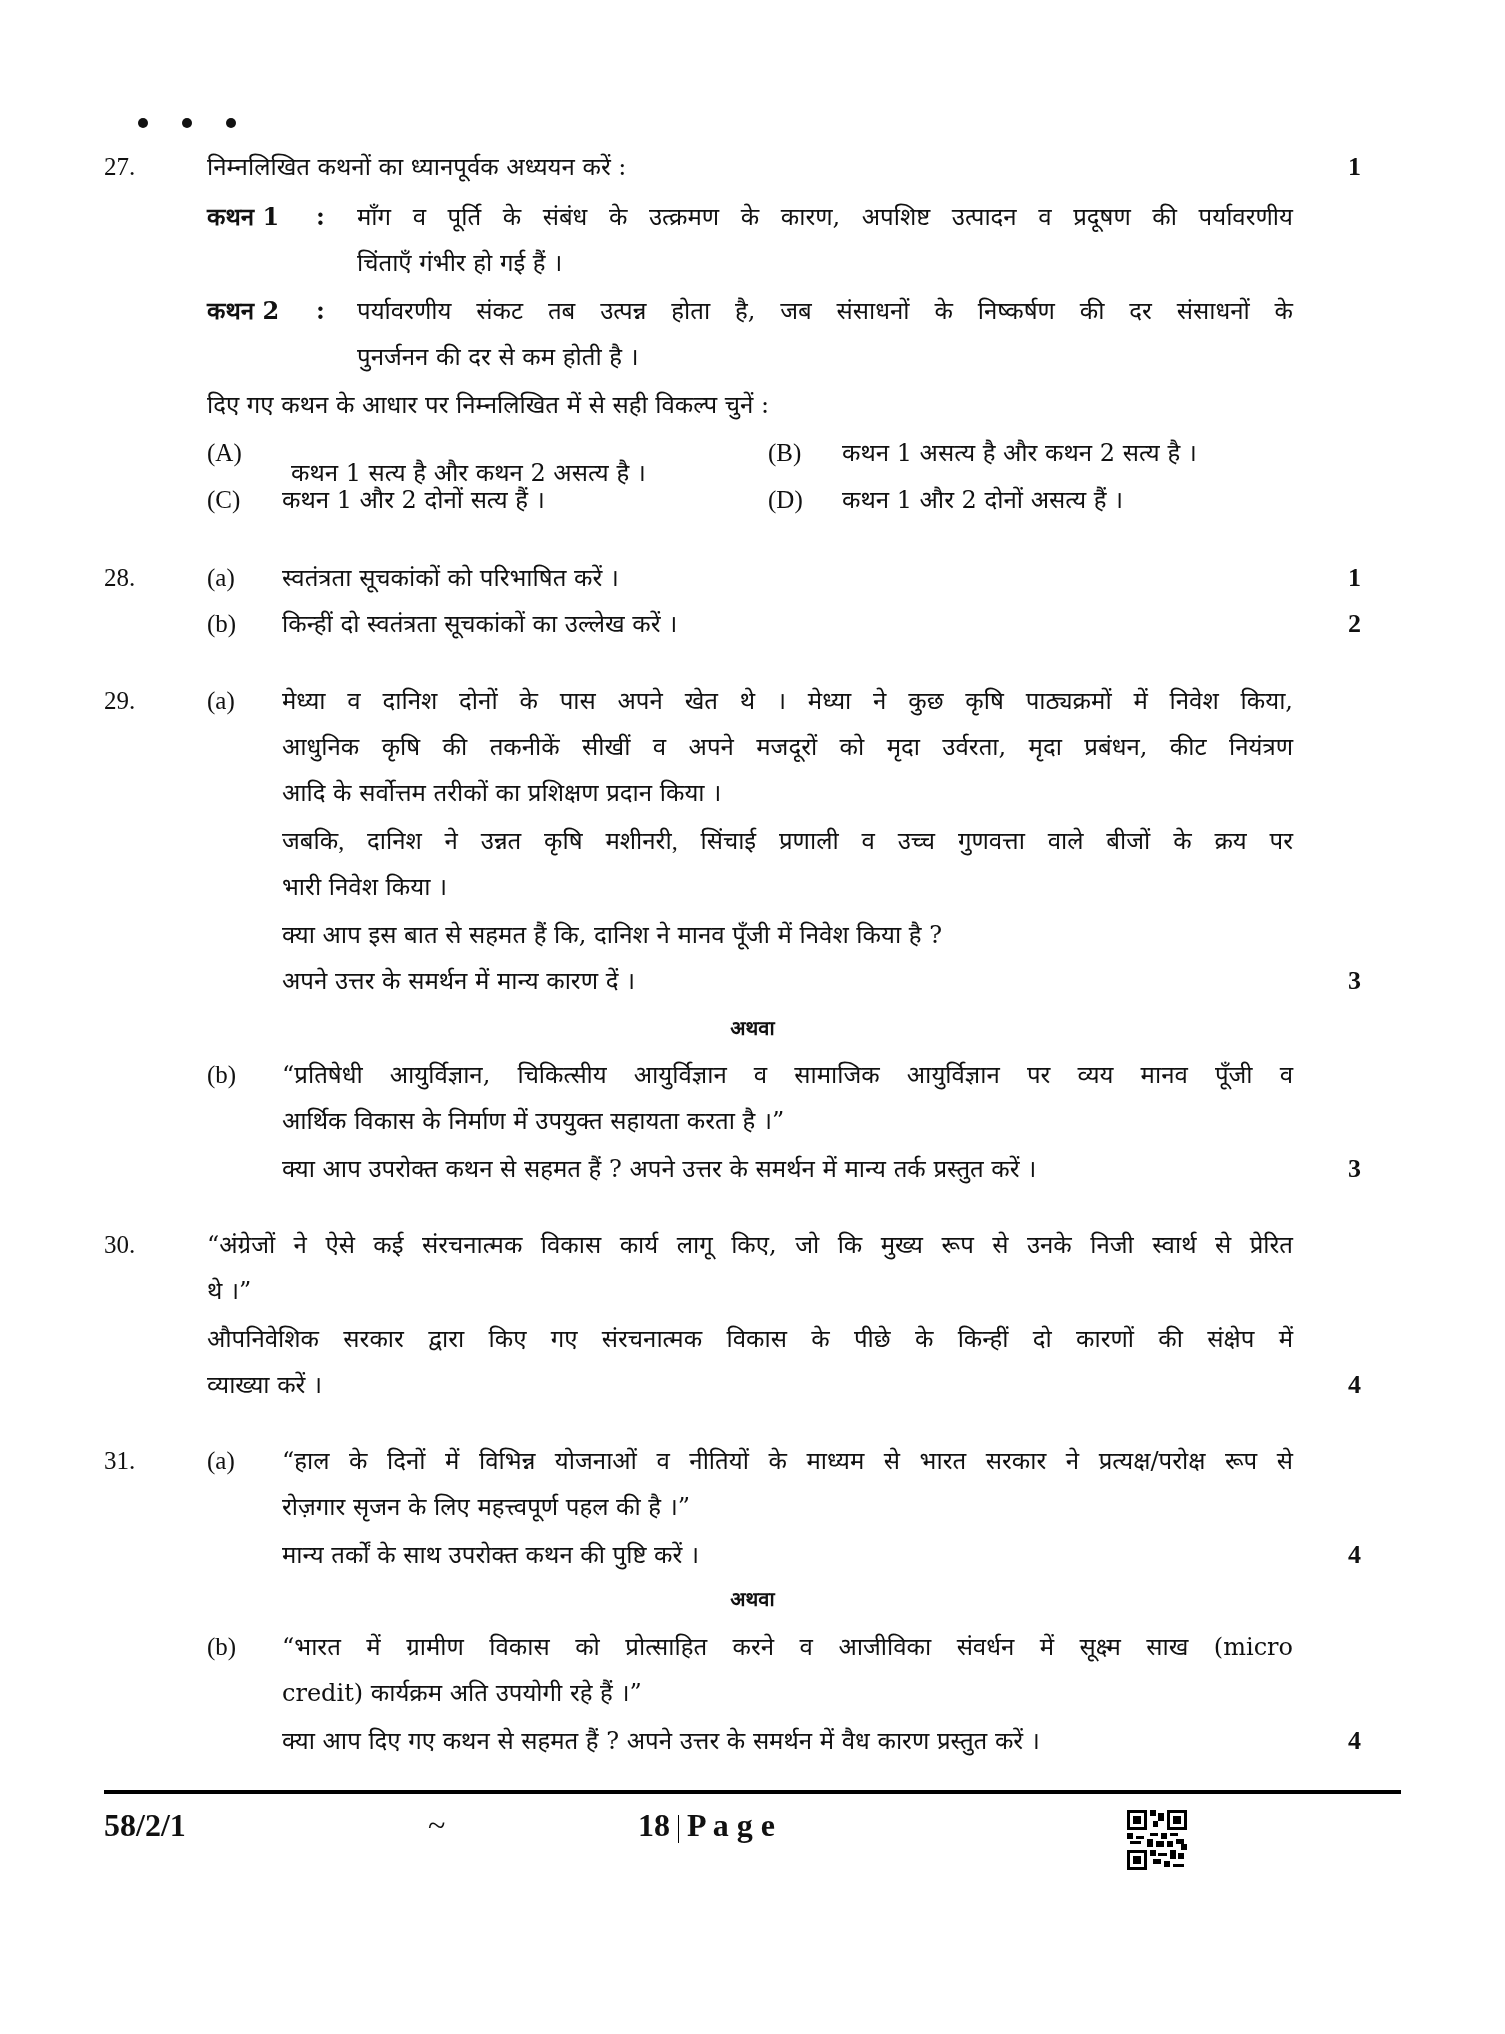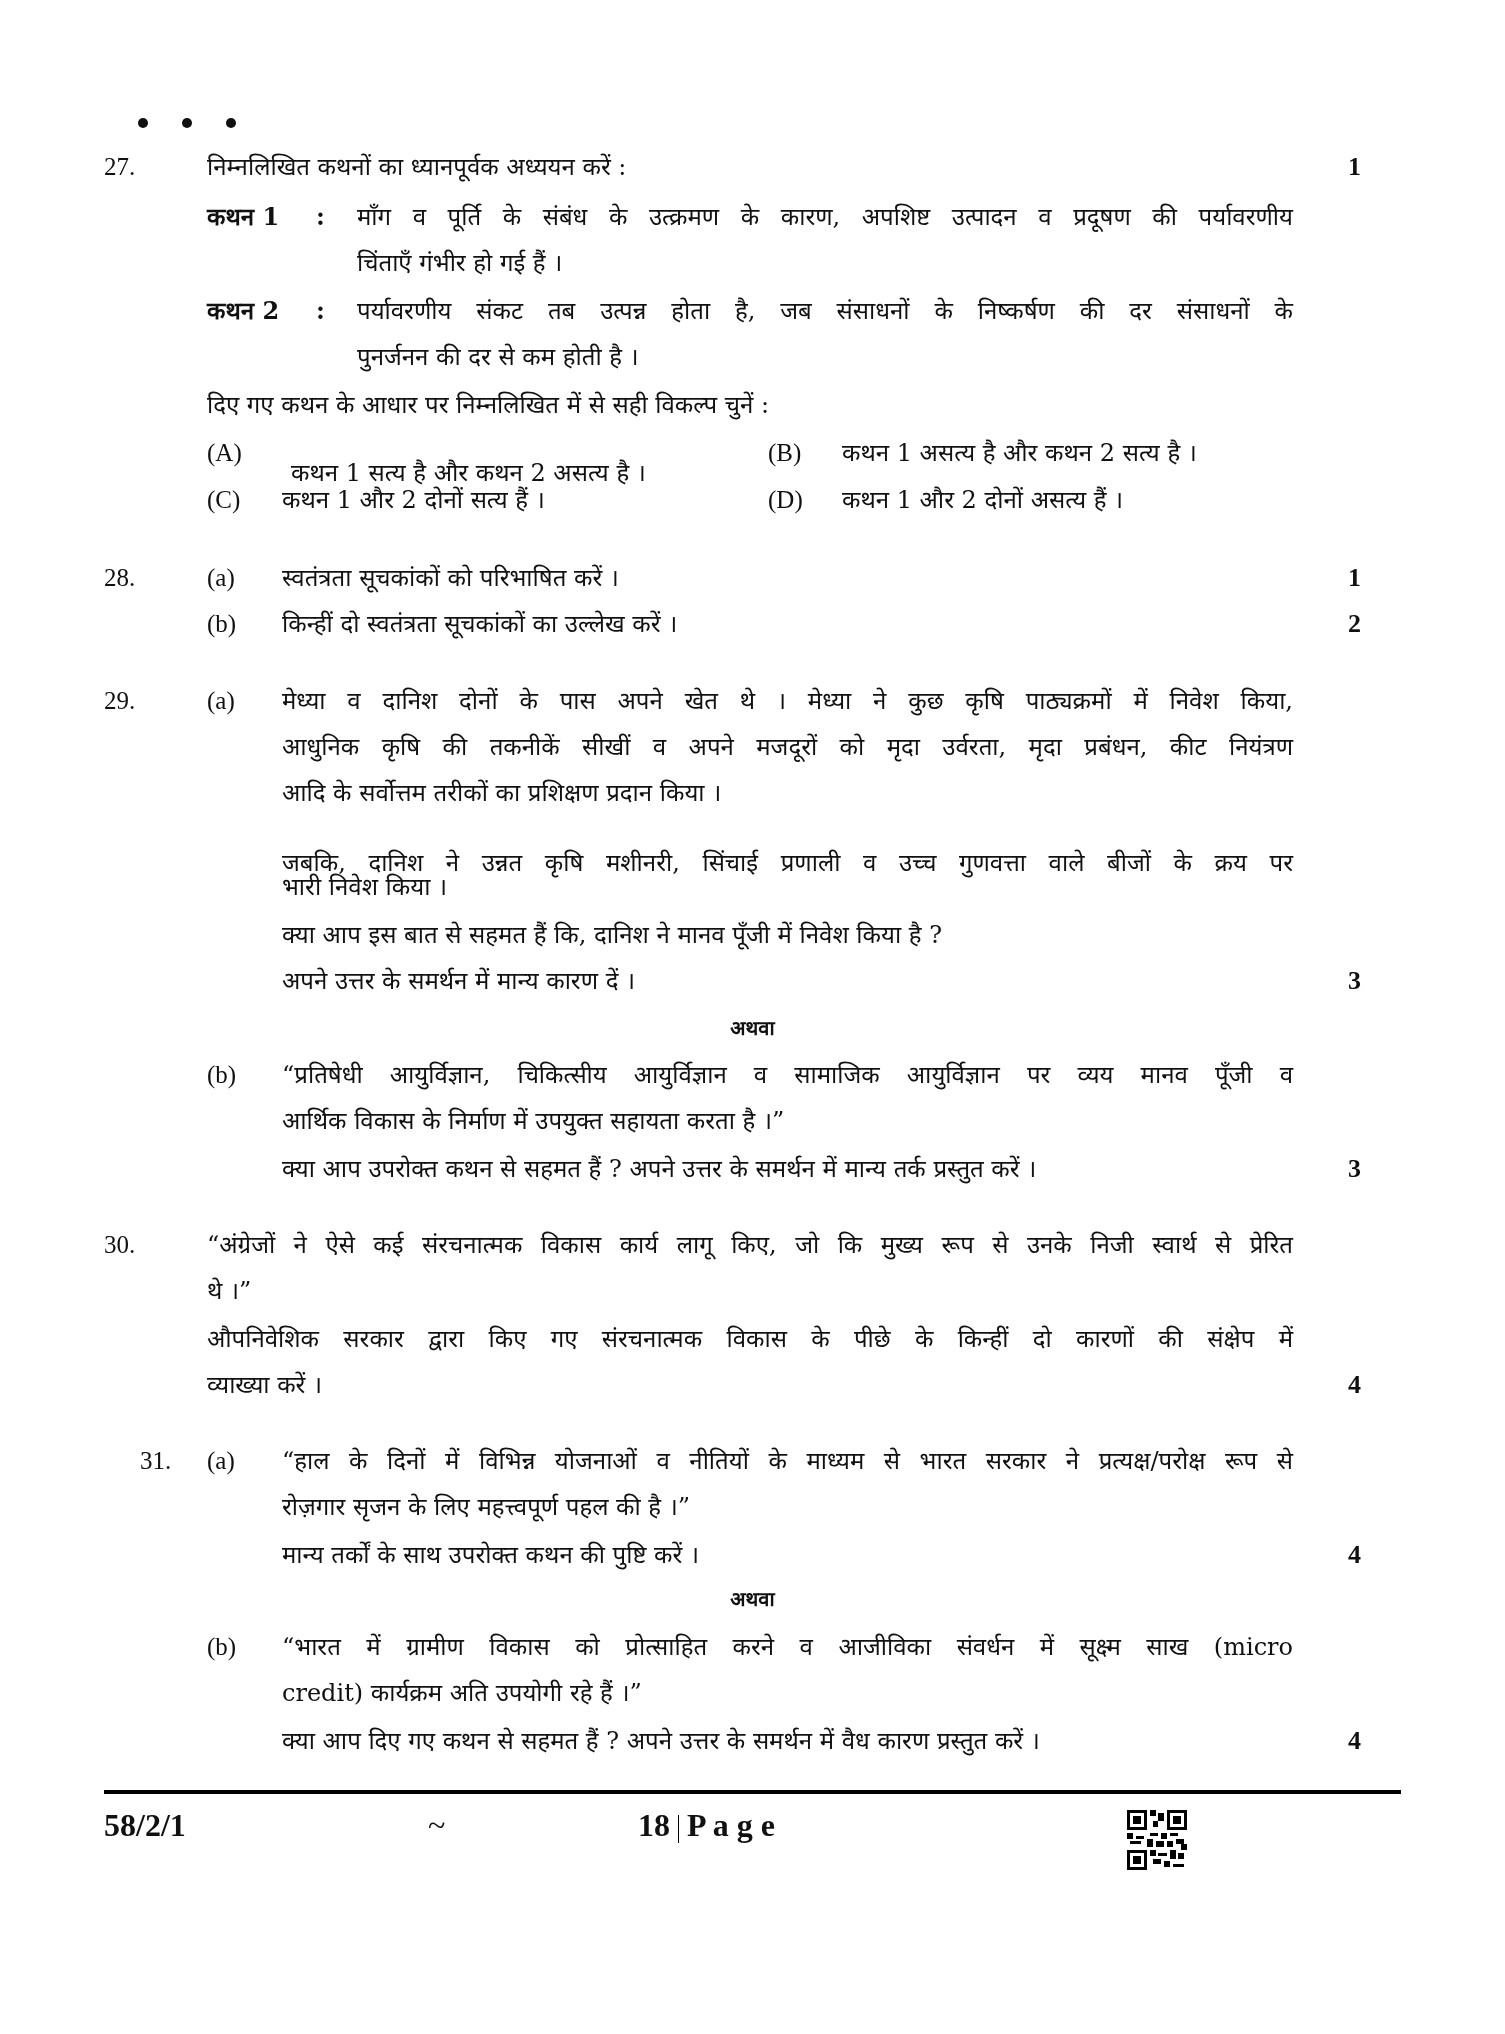--- a/index.html
+++ b/index.html
@@ -72,21 +72,21 @@
   <span class="line" style="left:282px; top:609px;">किन्हीं दो स्वतंत्रता सूचकांकों का उल्लेख करें ।</span>
   <span class="mark" style="top:609px;">2</span>
 </section>
 
 <section>
   <span class="qnum" style="left:104px; top:686px;">29.</span>
   <span class="sub" style="left:207px; top:686px;">(a)</span>
   <div class="line j" style="left:282px; top:686px; width:1011px;">मेध्या व दानिश दोनों के पास अपने खेत थे । मेध्या ने कुछ कृषि पाठ्यक्रमों में निवेश किया,</div>
   <div class="line j" style="left:282px; top:732px; width:1011px;">आधुनिक कृषि की तकनीकें सीखीं व अपने मजदूरों को मृदा उर्वरता, मृदा प्रबंधन, कीट नियंत्रण</div>
   <span class="line" style="left:282px; top:778px;">आदि के सर्वोत्तम तरीकों का प्रशिक्षण प्रदान किया ।</span>
-  <div class="line j" style="left:282px; top:848px; width:1011px;">जबकि, दानिश ने उन्नत कृषि मशीनरी, सिंचाई प्रणाली व उच्च गुणवत्ता वाले बीजों के क्रय पर</div>
+  <div class="line j" style="left:282px; top:826px; width:1011px;font-family:Liberation Serif, serif;">जबकि, दानिश ने उन्नत कृषि मशीनरी, सिंचाई प्रणाली व उच्च गुणवत्ता वाले बीजों के क्रय पर</div>
   <span class="line" style="left:282px; top:872px;">भारी निवेश किया ।</span>
   <span class="line" style="left:282px; top:920px;">क्या आप इस बात से सहमत हैं कि, दानिश ने मानव पूँजी में निवेश किया है ?</span>
   <span class="line" style="left:282px; top:966px;">अपने उत्तर के समर्थन में मान्य कारण दें ।</span>
   <span class="mark" style="top:966px;">3</span>
 
   <div class="center" style="top:1013px;">अथवा</div>
 
   <span class="sub" style="left:207px; top:1060px;">(b)</span>
   <div class="line j" style="left:282px; top:1060px; width:1011px;">“प्रतिषेधी आयुर्विज्ञान, चिकित्सीय आयुर्विज्ञान व सामाजिक आयुर्विज्ञान पर व्यय मानव पूँजी व</div>
   <span class="line" style="left:282px; top:1106px;">आर्थिक विकास के निर्माण में उपयुक्त सहायता करता है ।”</span>
@@ -97,21 +97,21 @@
 <section>
   <span class="qnum" style="left:104px; top:1230px;">30.</span>
   <div class="line j" style="left:207px; top:1230px; width:1086px;">“अंग्रेजों ने ऐसे कई संरचनात्मक विकास कार्य लागू किए, जो कि मुख्य रूप से उनके निजी स्वार्थ से प्रेरित</div>
   <span class="line" style="left:207px; top:1276px;">थे ।”</span>
   <div class="line j" style="left:207px; top:1324px; width:1086px;">औपनिवेशिक सरकार द्वारा किए गए संरचनात्मक विकास के पीछे के किन्हीं दो कारणों की संक्षेप में</div>
   <span class="line" style="left:207px; top:1370px;">व्याख्या करें ।</span>
   <span class="mark" style="top:1370px;">4</span>
 </section>
 
 <section>
-  <span class="qnum" style="left:104px; top:1446px;margin-left:36px;">31.</span>
+  <span class="qnum" style="left:104px; top:1446px;">31.</span>
   <span class="sub" style="left:207px; top:1446px;">(a)</span>
   <div class="line j" style="left:282px; top:1446px; width:1011px;">“हाल के दिनों में विभिन्न योजनाओं व नीतियों के माध्यम से भारत सरकार ने प्रत्यक्ष/परोक्ष रूप से</div>
   <span class="line" style="left:282px; top:1492px;">रोज़गार सृजन के लिए महत्त्वपूर्ण पहल की है ।”</span>
   <span class="line" style="left:282px; top:1540px;">मान्य तर्कों के साथ उपरोक्त कथन की पुष्टि करें ।</span>
   <span class="mark" style="top:1540px;">4</span>
 
   <div class="center" style="top:1584px;">अथवा</div>
 
   <span class="sub" style="left:207px; top:1632px;">(b)</span>
   <div class="line j" style="left:282px; top:1632px; width:1011px;">“भारत में ग्रामीण विकास को प्रोत्साहित करने व आजीविका संवर्धन में सूक्ष्म साख (micro</div>

